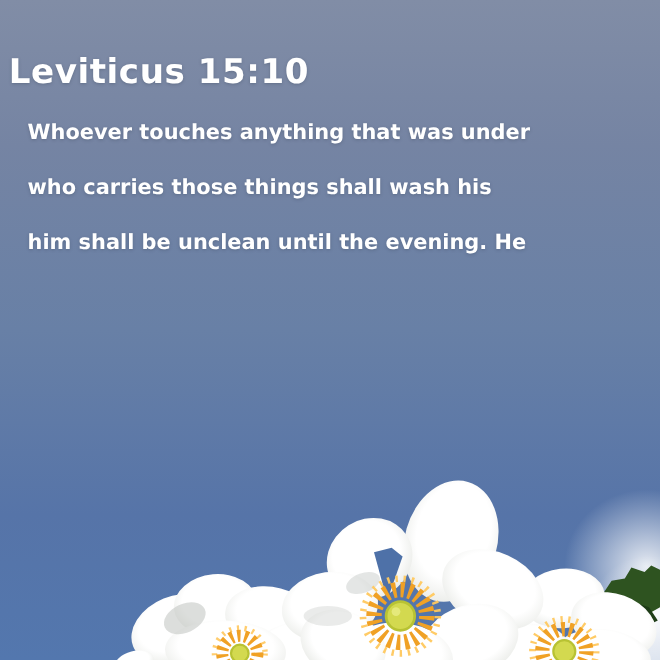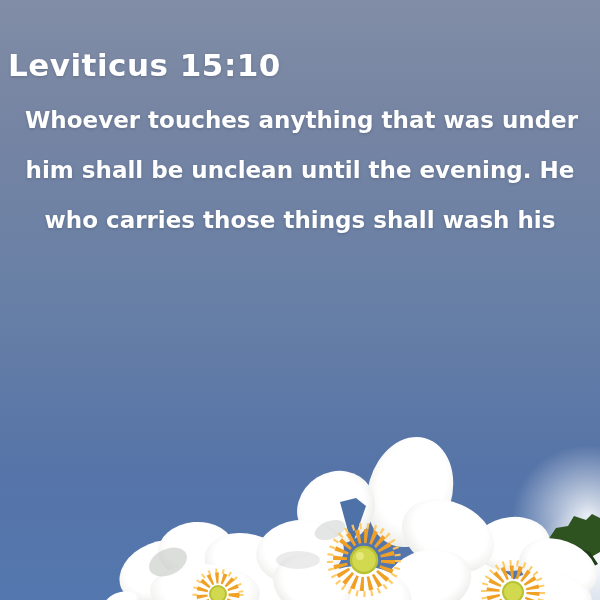--- a/index.html
+++ b/index.html
@@ -17,22 +17,22 @@
       var(--sky-bottom) 100%);
   }
   .title{
     position:absolute;left:8px;top:26px;
     color:var(--text-white);
     font-size:31px;font-weight:bold;letter-spacing:.5px;
     text-shadow:0 1px 3px rgba(40,50,70,.28);
   }
   .verse{
     position:absolute;left:25px;right:25px;top:95px;
-    text-align:center;color:var(--text-white);
-    font-size:23px;font-weight:bold;line-height:50px;
+    color:var(--text-white);
+    font-size:19px;font-weight:bold;line-height:50px;
     text-shadow:0 1px 3px rgba(40,50,70,.28);
   }
   .verse .line{white-space:nowrap;}
   .flowers{position:absolute;left:0;bottom:0;width:600px;height:200px;display:block;}
   
   .petal{fill:url(#petalGrad);}
   .shade{fill:var(--petal-gray);}
   .ring-main{fill:none;stroke:var(--stamen-orange);}
   .ring-outer{fill:none;stroke:var(--stamen-light);}
   .pistil{fill:var(--pistil-green);stroke:var(--pistil-rim);}
@@ -45,22 +45,22 @@
 </style>
 </head>
 <body>
 
 <div class="canvas">
 
   <h1 class="title">Leviticus 15:10</h1>
 
   <div class="verse">
     <div class="line">Whoever touches anything that was under</div>
+    <div class="line">who carries those things shall wash his</div>
     <div class="line">him shall be unclean until the evening. He</div>
-    <div class="line">who carries those things shall wash his</div>
   </div>
 
   <svg class="flowers" viewBox="0 0 600 200" role="img" aria-label="White anemone flowers with orange stamens and yellow-green centers against a blue sky">
     <defs>
       <radialGradient id="petalGrad" cx="50%" cy="42%" r="68%">
         <stop offset="0%" style="stop-color:var(--petal-white)"></stop>
         <stop offset="58%" style="stop-color:var(--petal-white)"></stop>
         <stop offset="100%" style="stop-color:var(--petal-shade)"></stop>
       </radialGradient>
       <radialGradient id="hazeGrad" cx="50%" cy="50%" r="50%">

